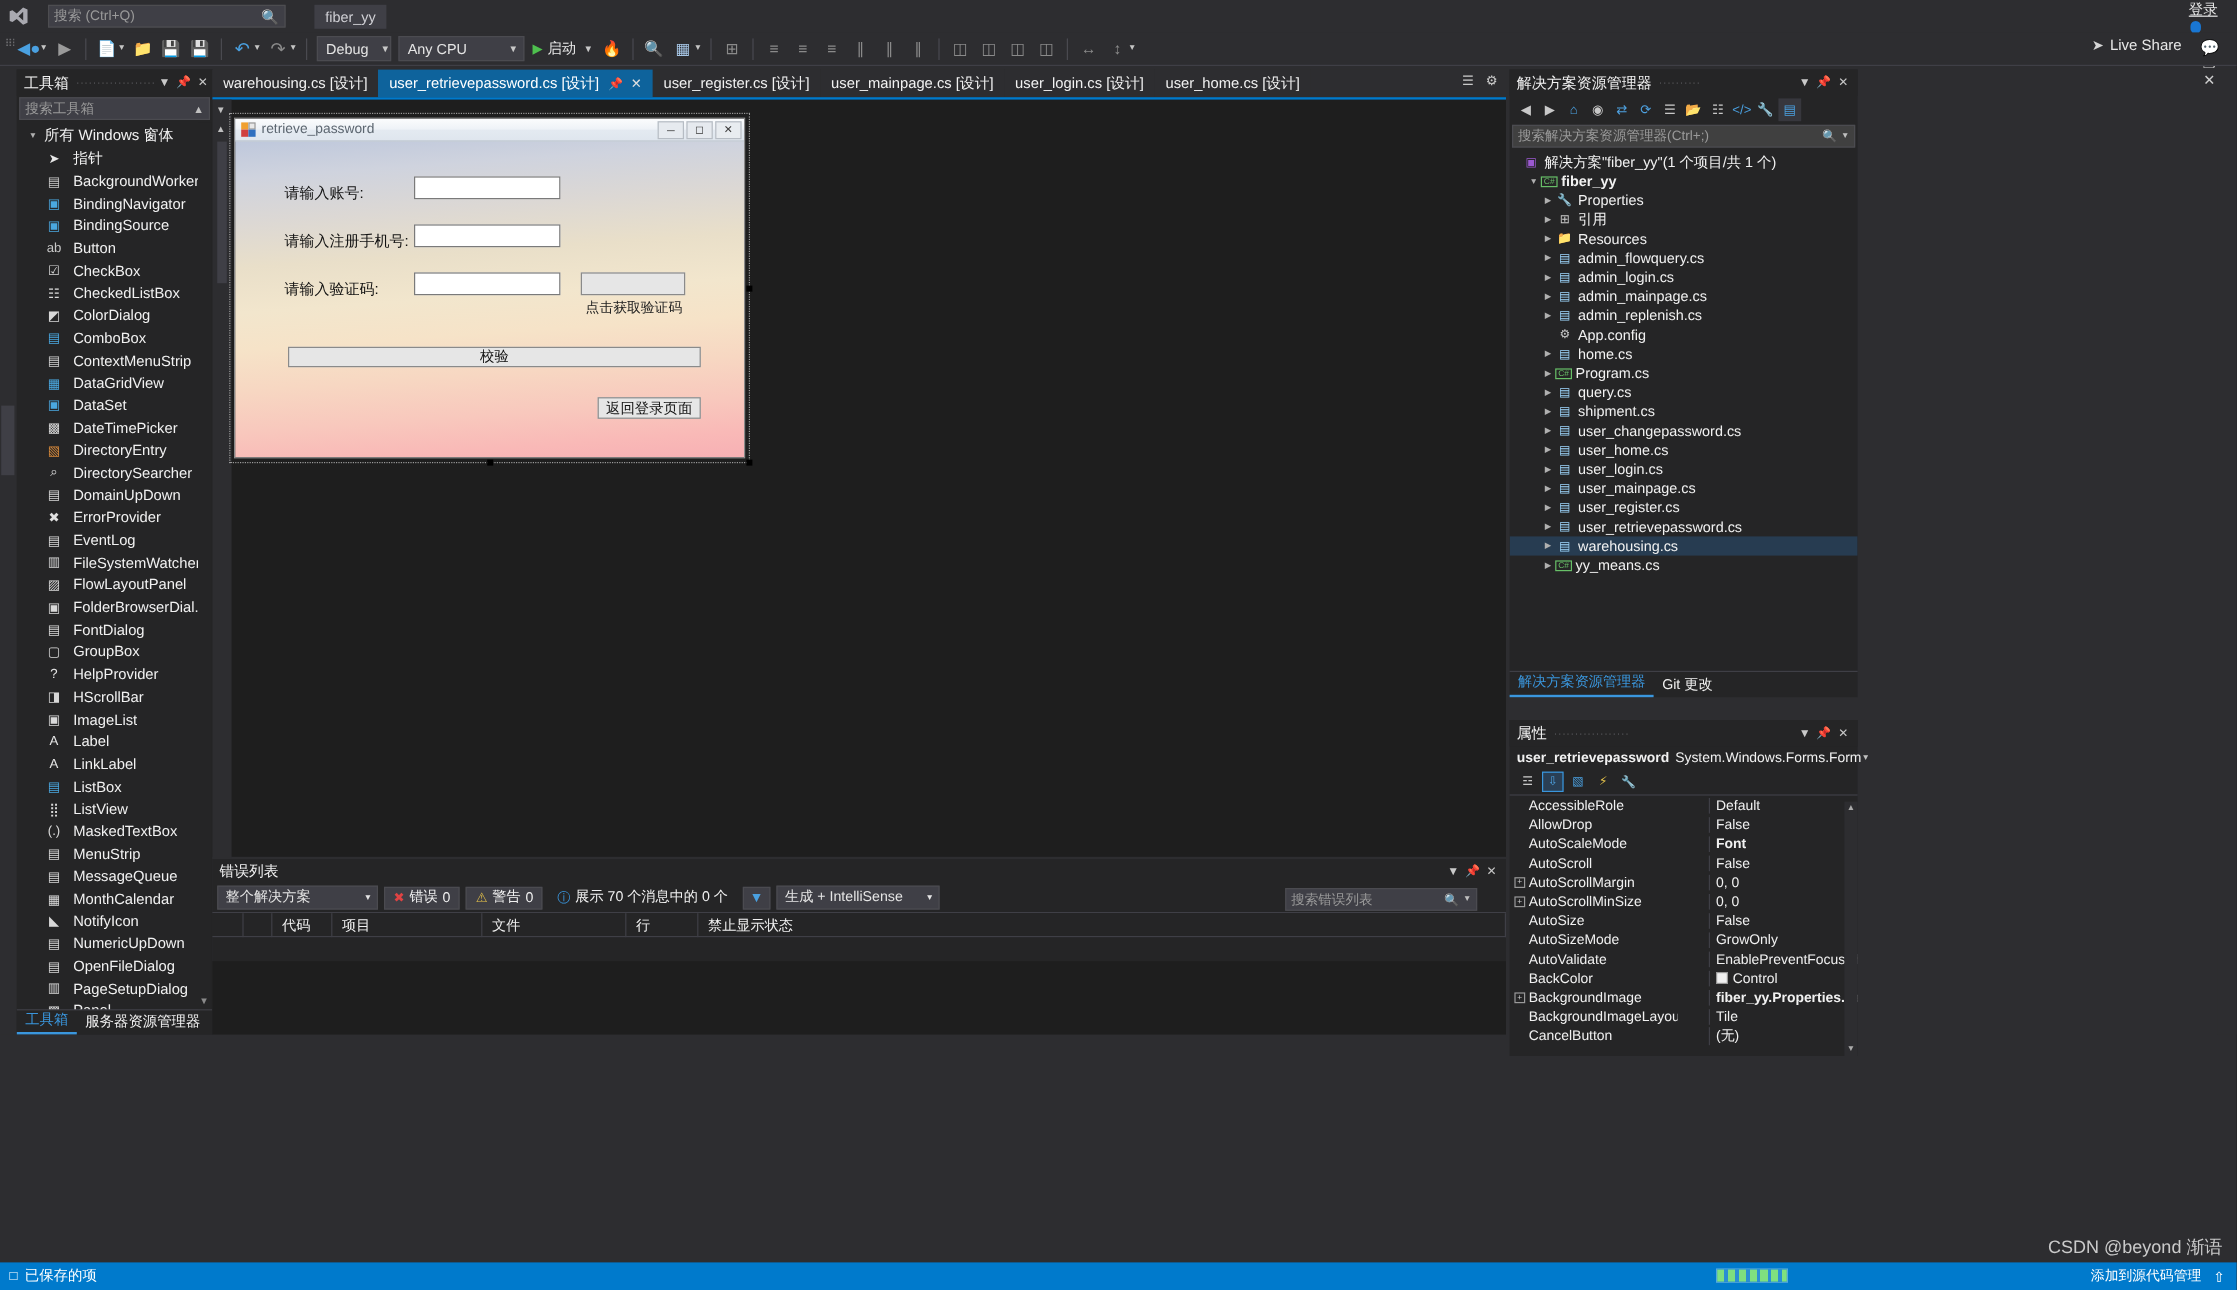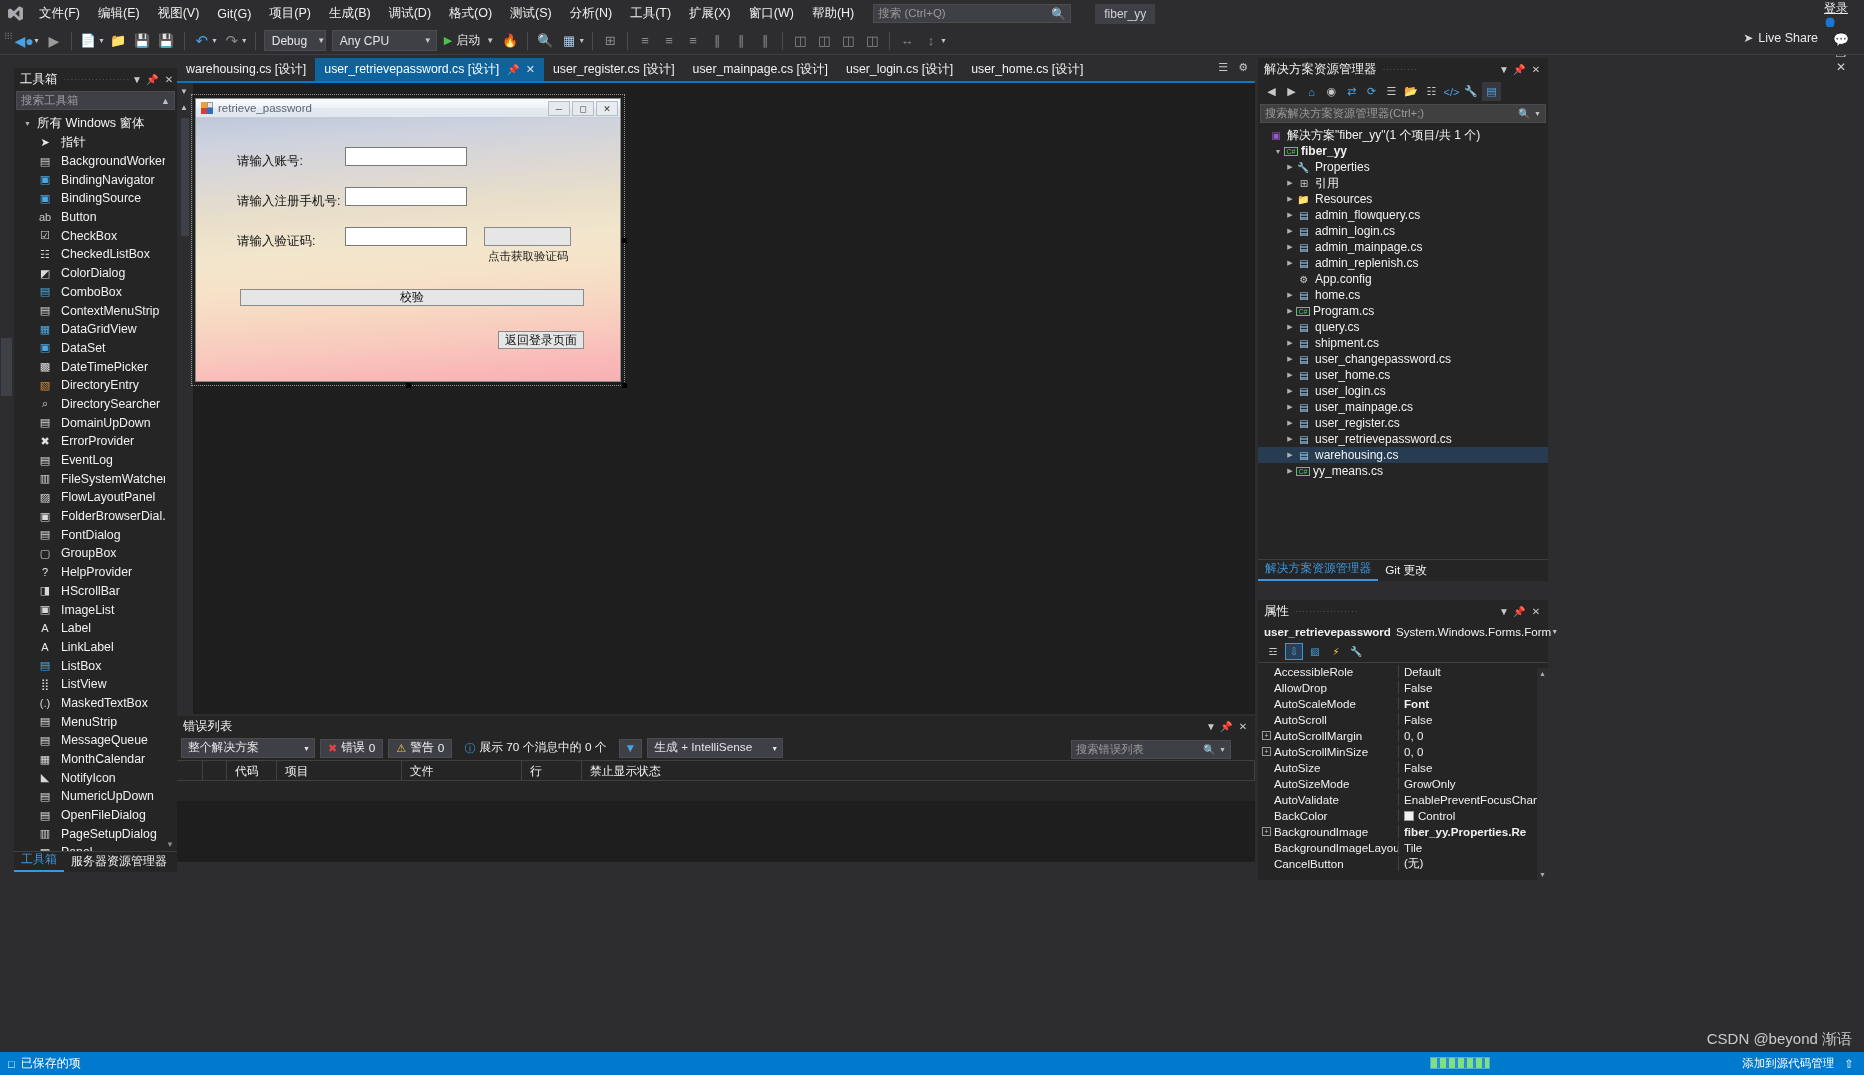--- a/index.html
+++ b/index.html
@@ -66,21 +66,21 @@
   .run-tri { color: #4ec04e; font-size: 11px; margin-right: 4px; }
   .live-share {
     position: absolute; right: 46px; top: 4px; display: flex; align-items: center;
     color: #e8e8e8; font-size: 12.5px;
   }
   .ls-ico { margin-right: 5px; font-size: 12px; color:#d6d6d6;}
   .tb-right-ico { position:absolute; right:14px; top:5px; color:#d0d0d0; font-size:13px;}
 
   
   .toolbox {
-    position: absolute; left: 14px; top: 68px; width: 163px; height: 804px;
+    position: absolute; left: 14px; top: 58px; width: 163px; height: 804px;
     background: #252526; display: flex; flex-direction: column; justify-content: space-between;
   }
   .tb-strip-left { position:absolute; left:0; top:58px; width:14px; height:804px; background:#2d2d30;}
   .tb-strip-left .vtab { position:absolute; top:280px; left:1px; width:11px; height:58px; background:#3f3f46;}
   .panel-head {
     height: 22px; display: flex; align-items: center; padding-left: 6px;
     color: #f1f1f1; font-size: 12.5px; background: #252526; flex-shrink: 0;
   }
   .panel-title { margin-right: 6px; }
   .dots { flex: 1; color: #5a5a5e; font-size: 9px; overflow: hidden; white-space: nowrap; letter-spacing: 1px;}
@@ -256,21 +256,21 @@
     height: 19px; display: flex; align-items: center; padding-left: 6px;
     font-size: 11.6px; color: #f1f1f1; font-weight: bold; flex-shrink: 0;
   }
   .pr-toolbar {
     height: 22px; display: flex; align-items: center; padding-left: 6px; gap: 3px;
     border-bottom: 1px solid #3f3f46; flex-shrink: 0;
   }
   .pr-btn { width: 18px; height: 17px; display:flex; align-items:center; justify-content:center; color:#c8c8c8; font-size:10px;}
   .pr-btn.on { border: 1px solid #3a96dd; background:#2a3f55; color:#4ea1e0; }
   .pr-grid { flex: 1; overflow: hidden; }
-  .pr-row { display: flex; height: 16px; font-size: 11.6px; align-items: center; }
+  .pr-row { display: flex; height: 16px; font-size: 11.6px; align-items: center; gap: 26px; }
   .pr-name { width: 140px; padding-left: 16px; color: #f1f1f1; white-space:nowrap; overflow:hidden;}
   .pr-name.exp { padding-left: 4px; display:flex; align-items:center;}
   .pr-plus { width:9px; height:9px; border:1px solid #9a9a9a; color:#d0d0d0; font-size:7px;
              display:flex; align-items:center; justify-content:center; margin-right:3px; line-height:1;}
   .pr-val { flex: 1; color: #f1f1f1; border-left: 1px solid #3f3f46; padding-left: 5px; white-space:nowrap; overflow:hidden;}
   .pr-val.b { font-weight: bold; }
   .pr-swatch { display:inline-block; width:10px; height:10px; border:1px solid #999; background:#fff; margin-right:4px; vertical-align:-1px;}
   .pr-scroll { position:absolute; right:0; top:68px; width:11px; bottom:0; background:#2d2d30;}
   .pr-scroll .up { position:absolute; top:2px; left:2px; color:#aaa; font-size:7px;}
   .pr-scroll .dn { position:absolute; bottom:2px; left:2px; color:#aaa; font-size:7px;}
@@ -302,36 +302,20 @@
 </head>
 <body>
 
 <div class="app">
 
   <div class="titlebar">
     <div class="vs-logo">
       <svg width="17" height="17" viewBox="0 0 16 16">
           <path d="M11.5 1.2L15 2.8v10.4l-3.5 1.6-5-4.7-3.3 2.5L1 11.8V4.2l2.2-.8 3.3 2.5 5-4.7zM11.6 4.6L7.9 8l3.7 3.4V4.6z" fill="#a9a9b0"></path>
         </svg>
-    </div>
-    <div class="menu">
-      <div class="menu-item">文件(F)</div>
-      <div class="menu-item">编辑(E)</div>
-      <div class="menu-item">视图(V)</div>
-      <div class="menu-item">Git(G)</div>
-      <div class="menu-item">项目(P)</div>
-      <div class="menu-item">生成(B)</div>
-      <div class="menu-item">调试(D)</div>
-      <div class="menu-item">格式(O)</div>
-      <div class="menu-item">测试(S)</div>
-      <div class="menu-item">分析(N)</div>
-      <div class="menu-item">工具(T)</div>
-      <div class="menu-item">扩展(X)</div>
-      <div class="menu-item">窗口(W)</div>
-      <div class="menu-item">帮助(H)</div>
     </div>
     <div class="search-box">
       <span class="ph">搜索 (Ctrl+Q)</span>
       <span class="mag">🔍</span>
     </div>
     <div class="proj-chip">fiber_yy</div>
     <div class="tb-right">
       <span class="signin"><u>登录</u></span>
       <span class="person-icon">👤</span>
       <span class="wbtn">—</span>

